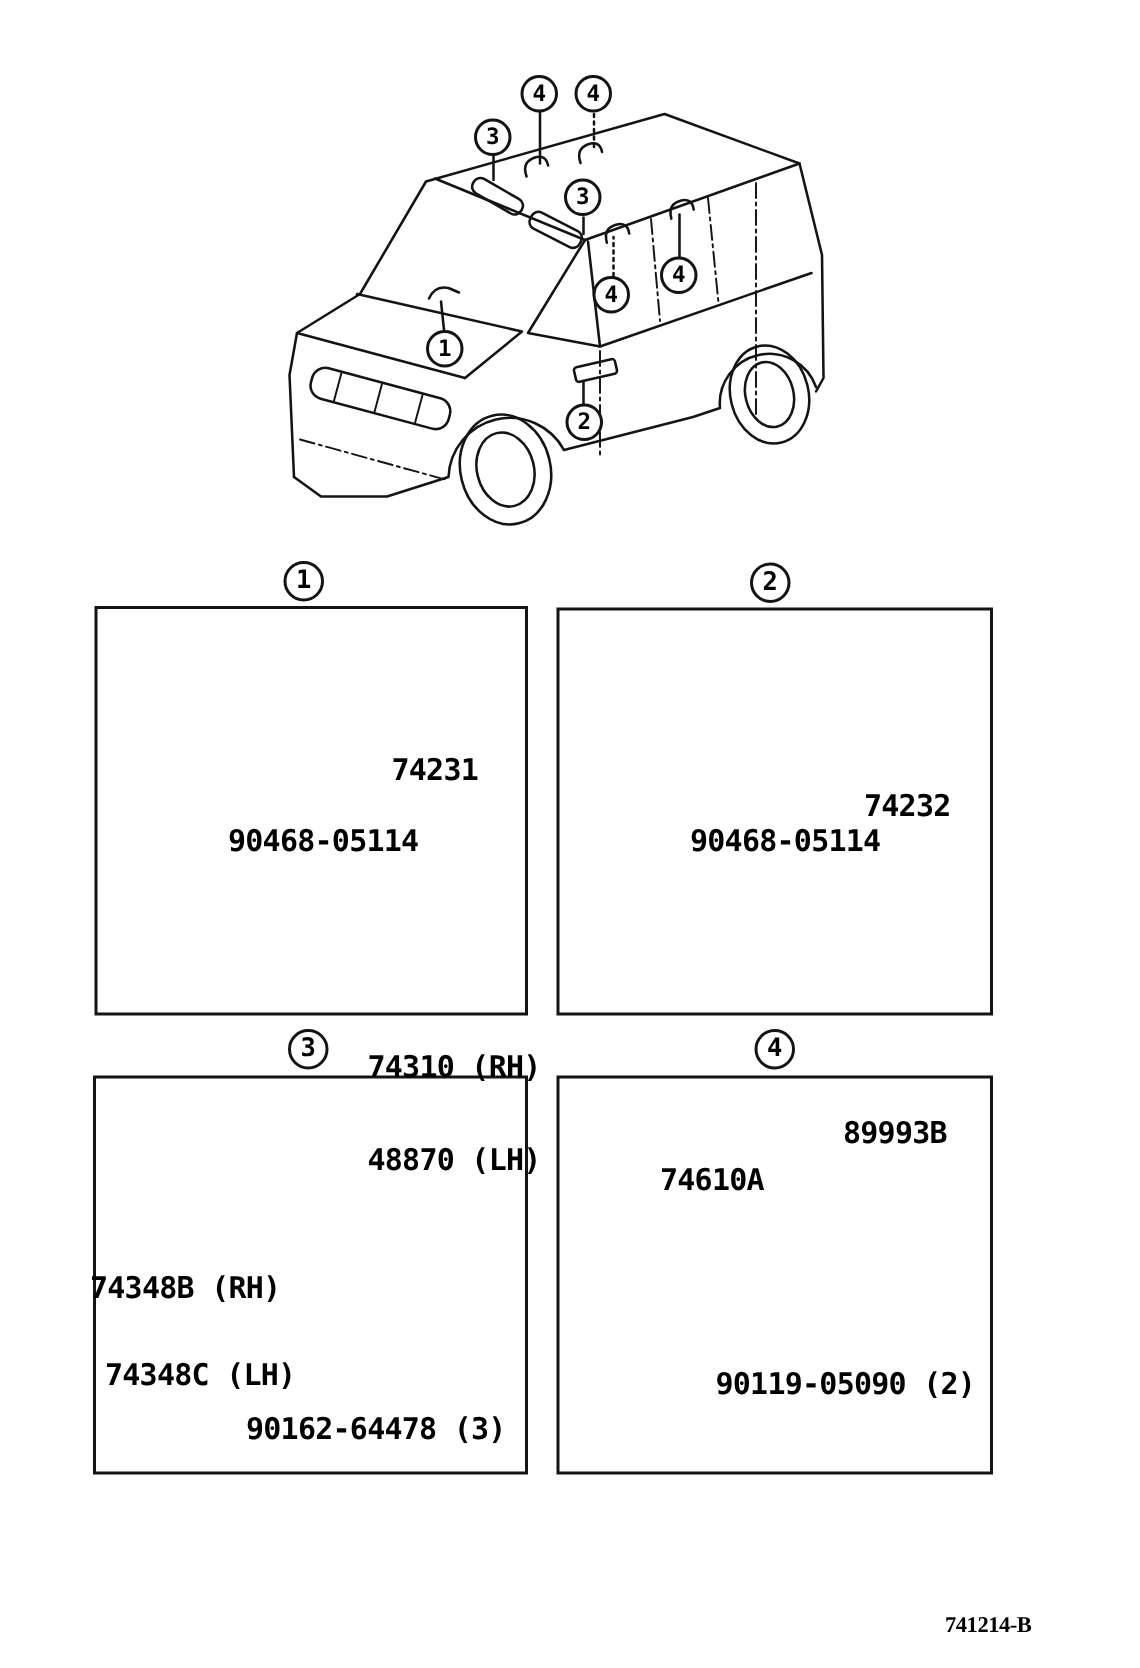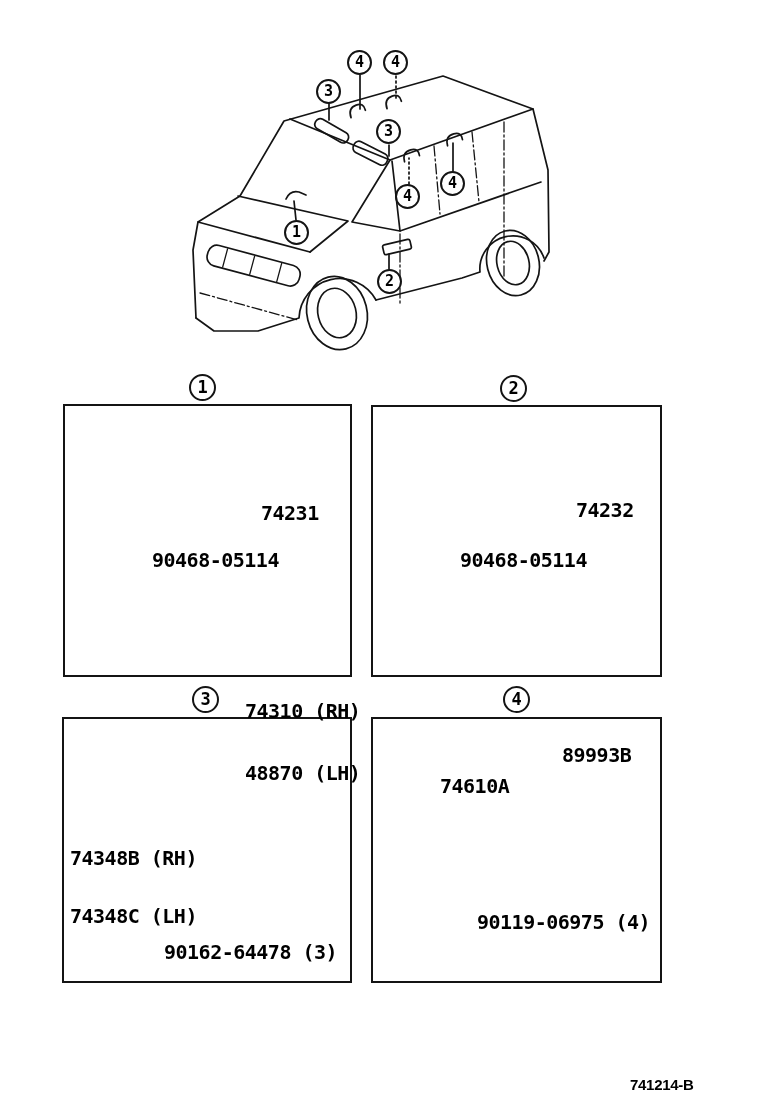--- a/index.html
+++ b/index.html
@@ -27,21 +27,21 @@
   }
   .detail-box {
     position:absolute; box-sizing:border-box; border:2px solid #141414; background:#fff;
   }
   .plabel {
     position:absolute; font-weight:700; font-size:20px; line-height:18px;
     letter-spacing:-0.5px; white-space:nowrap;
   }
   .doc-code {
     position:absolute; left:630px; top:1076px;
-    font-family:Liberation Sans, sans-serif; font-weight:700; font-size:15px;
+    font-family:Liberation Serif, serif; font-weight:700; font-size:15px;
     letter-spacing:-0.3px;
   }
 </style>
 </head>
 <body>
 
 <div class="page">
 
   <svg class="art" width="760" height="1112" viewBox="0 0 760 1112" aria-hidden="true">
 
@@ -206,28 +206,28 @@
   <div class="section-num" style="left:503px;top:686px">4</div>
 
   <div class="detail-box" style="left:63px;top:404px;width:289px;height:273px"></div>
   <div class="detail-box" style="left:371px;top:405px;width:291px;height:272px"></div>
   <div class="detail-box" style="left:62px;top:717px;width:290px;height:266px"></div>
   <div class="detail-box" style="left:371px;top:717px;width:291px;height:266px"></div>
 
   <div class="plabel" style="left:261px;top:504px">74231</div>
   <div class="plabel" style="left:152px;top:551px">90468-05114</div>
 
-  <div class="plabel" style="left:576px;top:501px">74232</div>
+  <div class="plabel" style="left:576px;top:528px">74232</div>
   <div class="plabel" style="left:460px;top:551px">90468-05114</div>
 
   <div class="plabel" style="left:245px;top:702px">74310 (RH)</div>
   <div class="plabel" style="left:245px;top:764px">48870 (LH)</div>
-  <div class="plabel" style="left:70px;top:849px">74348B (RH)</div>
+  <div class="plabel" style="left:60px;top:849px">74348B (RH)</div>
   <div class="plabel" style="left:70px;top:907px">74348C (LH)</div>
   <div class="plabel" style="left:164px;top:943px">90162-64478 (3)</div>
 
   <div class="plabel" style="left:562px;top:746px">89993B</div>
   <div class="plabel" style="left:440px;top:777px">74610A</div>
-  <div class="plabel" style="left:477px;top:913px">90119-06975 (4)</div>
+  <div class="plabel" style="left:477px;top:913px">90119-05090 (2)</div>
 
   <div class="doc-code">741214-B</div>
 
 </div>
 
 </body></html>

